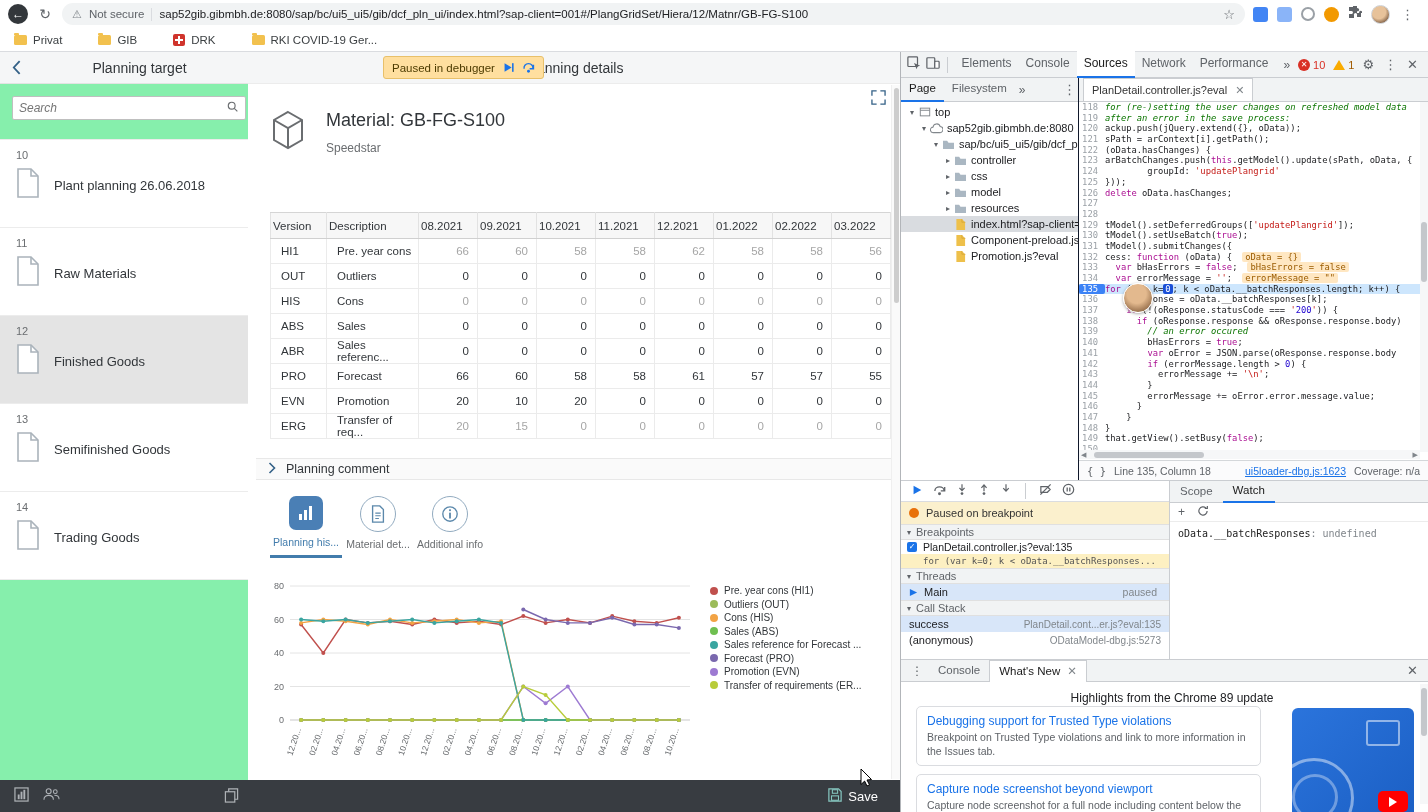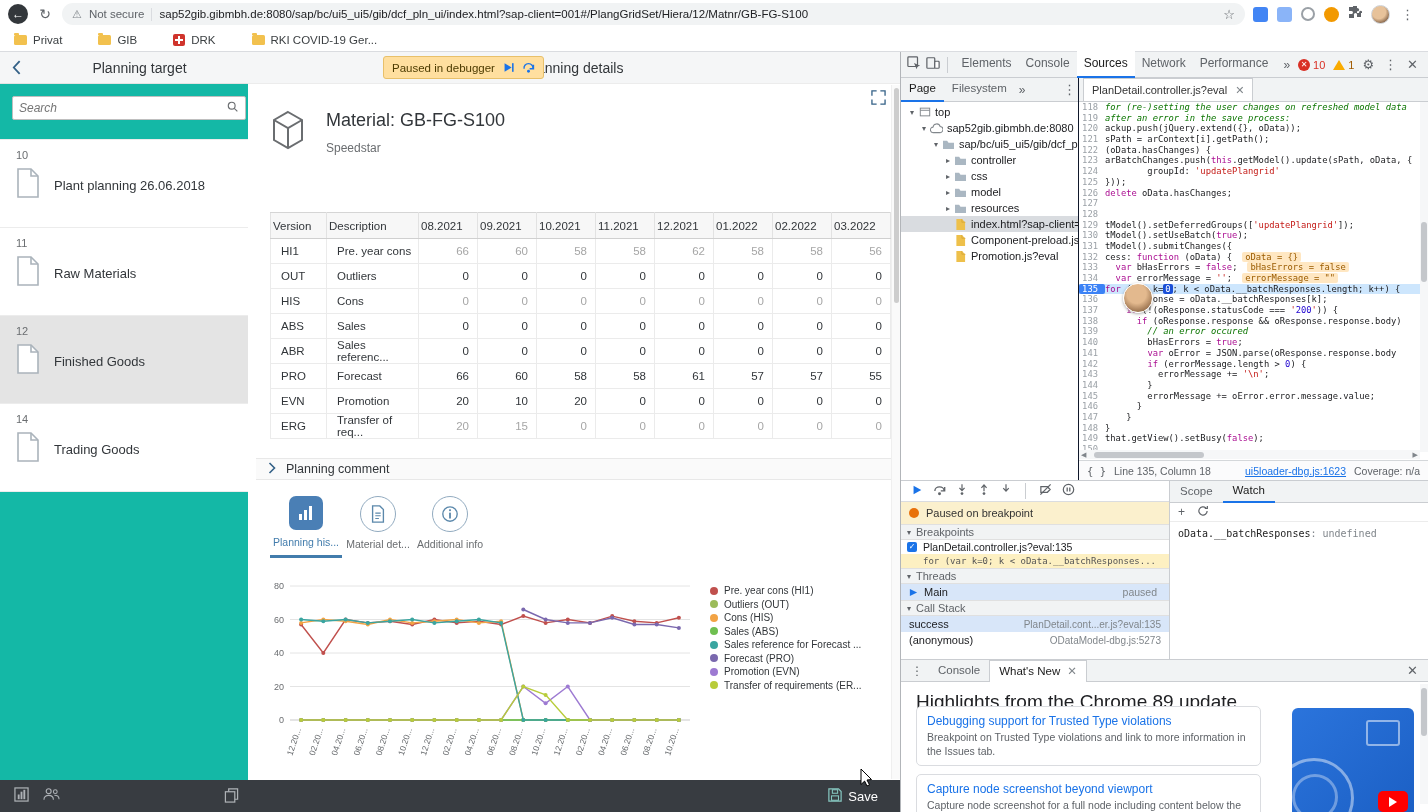--- a/index.html
+++ b/index.html
@@ -26,21 +26,21 @@
   .bm { display:flex; align-items:center; gap:6px; font-size:11.5px; color:#3c4043; }
   .bm-folder { width:13px; height:10px; background:#f2c14e; border-radius:1.5px; position:relative; }
   .bm-folder:before { content:""; position:absolute; top:-2px; left:0; width:5px; height:2px; background:#f2c14e; border-radius:1px 1px 0 0; }
   .bm-drk { width:12px; height:12px; background:#d0342c; border-radius:2px; position:relative; }
   .bm-drk:before { content:""; position:absolute; left:5px; top:2px; width:2px; height:8px; background:#fff; }
   .bm-drk:after { content:""; position:absolute; left:2px; top:5px; width:8px; height:2px; background:#fff; }
 
   
   #app { position:absolute; left:0; top:52px; width:900px; height:760px; background:#fff; }
 
-  #sidebar { position:absolute; left:0; top:0; width:280px; height:728px; border-right:1px solid #d9d9d9; background:#14b8a6; }
+  #sidebar { position:absolute; left:0; top:0; width:280px; height:728px; border-right:1px solid #d9d9d9; background:#86efac; }
   .panel-header { height:32px; background:#f5f6f7; border-bottom:1px solid #e3e3e3; display:flex; align-items:center; justify-content:center; font-size:14px; color:#32363a; position:relative; }
   .back-btn { position:absolute; left:12px; top:8px; }
   .search-row { height:34px; display:flex; align-items:center; padding:0 10px 0 12px; gap:8px; }
   .search-box { flex:1; height:24px; border:1px solid #bfbfbf; border-radius:2px; background:#fff; display:flex; align-items:center; padding:0 6px;margin-top:14px; }
   .search-box input { flex:1; border:none; outline:none; font-size:12px; font-style:italic; color:#74777a; background:transparent; font-family:"Liberation Sans",sans-serif; }
   .list-gap { height:22px; border-bottom:1px solid #ececec; }
   .sb-item { padding:9px 16px 0 16px; height:88px; border-bottom:1px solid #ececec; background:#fff; }
   .sb-item.selected { background:#e4e4e4; }
   .sb-num { font-size:11px; color:#6a6d70; margin-bottom:7px; }
   .sb-row { display:flex; align-items:center; gap:14px; }
@@ -162,21 +162,21 @@
   .watch-body { padding:6px 8px; font:10px "DejaVu Sans Mono",monospace; }
   .w-name { color:#222; } .w-val { color:#80868b; }
 
   #dt-drawer { flex:1; border-top:1px solid #cacdd1; position:relative; overflow:hidden; }
   .dr-tabs { height:22px; background:#f1f3f4; border-bottom:1px solid #cacdd1; display:flex; align-items:center; padding:0 4px; }
   .dr-kebab { color:#5f6368; font-size:12px; padding:0 6px; }
   .dr-tab { font-size:11.5px; color:#5f6368; padding:0 9px; line-height:21px; display:flex; gap:7px; align-items:center; }
   .dr-tab.active { color:#1a1a1a; background:#fff; border:1px solid #cacdd1; border-bottom:none; }
   .dr-tab .x { color:#80868b; }
   .dr-close { margin-left:auto; color:#5f6368; font-size:13px; padding-right:6px; }
-  .dr-heading { font-size:19px; color:#202124; margin:9px 0 8px 15px; }
+  .dr-heading { font-size:12px; color:#202124; margin:9px 0 8px 15px;text-align:center; }
   #dr-cards { position:absolute; left:15px; top:46px; width:345px; }
   .dr-card { border:1px solid #dadce0; border-radius:5px; padding:7px 10px; margin-bottom:8px; background:#fff; }
   .dr-card .t { font-size:12px; color:#1a73e8; margin-bottom:3px; }
   .dr-card .d { font-size:10.5px; color:#5f6368; line-height:1.3; }
   #dr-promo { position:absolute; right:14px; top:48px; width:122px; height:112px; border-radius:6px; background:linear-gradient(135deg,#2b74dc,#1b5fc4); overflow:hidden; }
   .promo-c1 { position:absolute; left:-18px; bottom:-18px; width:80px; height:80px; border:3px solid rgba(255,255,255,.45); border-radius:50%; }
   .promo-c2 { position:absolute; left:0; bottom:0; width:46px; height:46px; border:3px solid rgba(255,255,255,.35); border-radius:50%; }
   .promo-sq { position:absolute; right:14px; top:12px; width:34px; height:26px; border:2px solid rgba(255,255,255,.5); border-radius:3px; }
   #promo-play { position:absolute; right:6px; bottom:8px; width:30px; height:21px; background:#f00; border-radius:5px; display:flex; align-items:center; justify-content:center; }
   #promo-play:before { content:""; width:0; height:0; border-left:8px solid #fff; border-top:5px solid transparent; border-bottom:5px solid transparent; }
@@ -276,20 +276,30 @@
             </div>
           </div>
           <div class="sb-item selected">
             <div class="sb-num">12</div>
             <div class="sb-row">
               <span><svg width="24" height="30" viewBox="0 0 24 30">
                   <path d="M2 1h13l7 7v21H2z" fill="#fff" stroke="#aab3bb" stroke-width="1.6"></path>
                   <path d="M15 1v7h7" fill="none" stroke="#aab3bb" stroke-width="1.6"></path>
                 </svg></span>
               <span class="sb-title">Finished Goods</span>
+            </div>
+          </div>
+          <div class="sb-item">
+            <div class="sb-num">13</div>
+            <div class="sb-row">
+              <span><svg width="24" height="30" viewBox="0 0 24 30">
+                  <path d="M2 1h13l7 7v21H2z" fill="#fff" stroke="#aab3bb" stroke-width="1.6"></path>
+                  <path d="M15 1v7h7" fill="none" stroke="#aab3bb" stroke-width="1.6"></path>
+                </svg></span>
+              <span class="sb-title">Semifinished Goods</span>
             </div>
           </div>
           <div class="sb-item">
             <div class="sb-num">14</div>
             <div class="sb-row">
               <span><svg width="24" height="30" viewBox="0 0 24 30">
                   <path d="M2 1h13l7 7v21H2z" fill="#fff" stroke="#aab3bb" stroke-width="1.6"></path>
                   <path d="M15 1v7h7" fill="none" stroke="#aab3bb" stroke-width="1.6"></path>
                 </svg></span>
               <span class="sb-title">Trading Goods</span>

